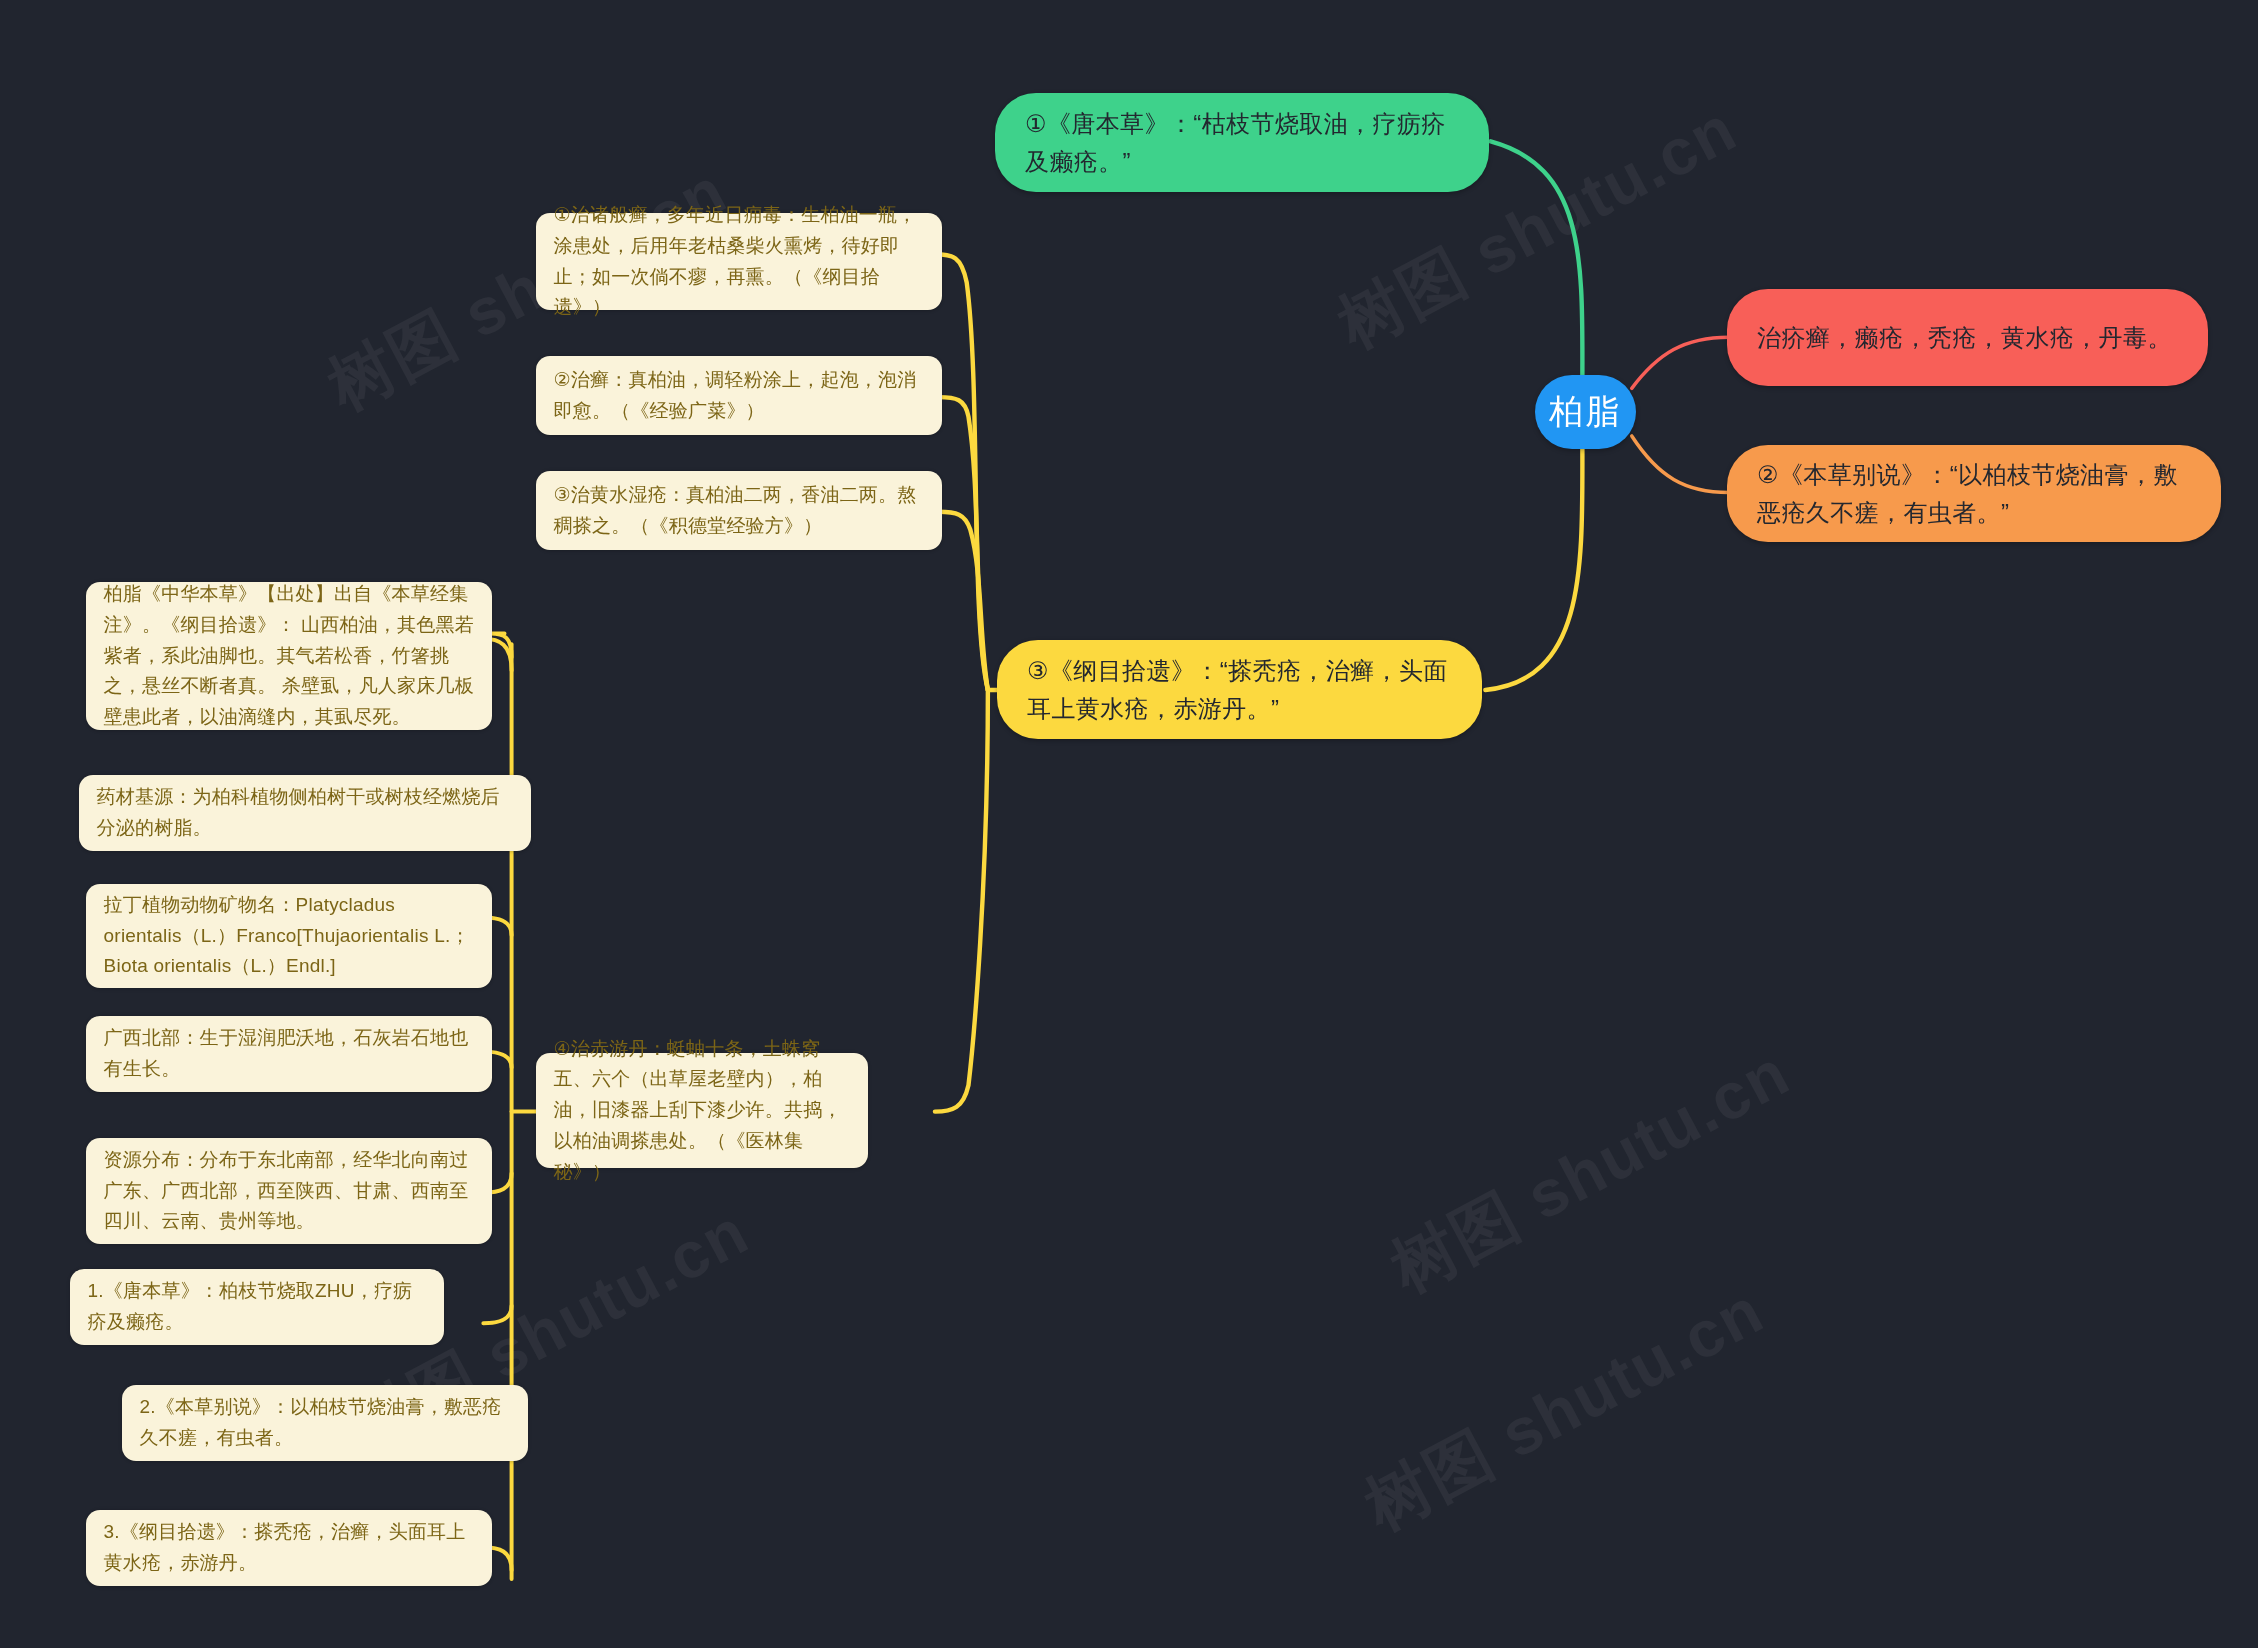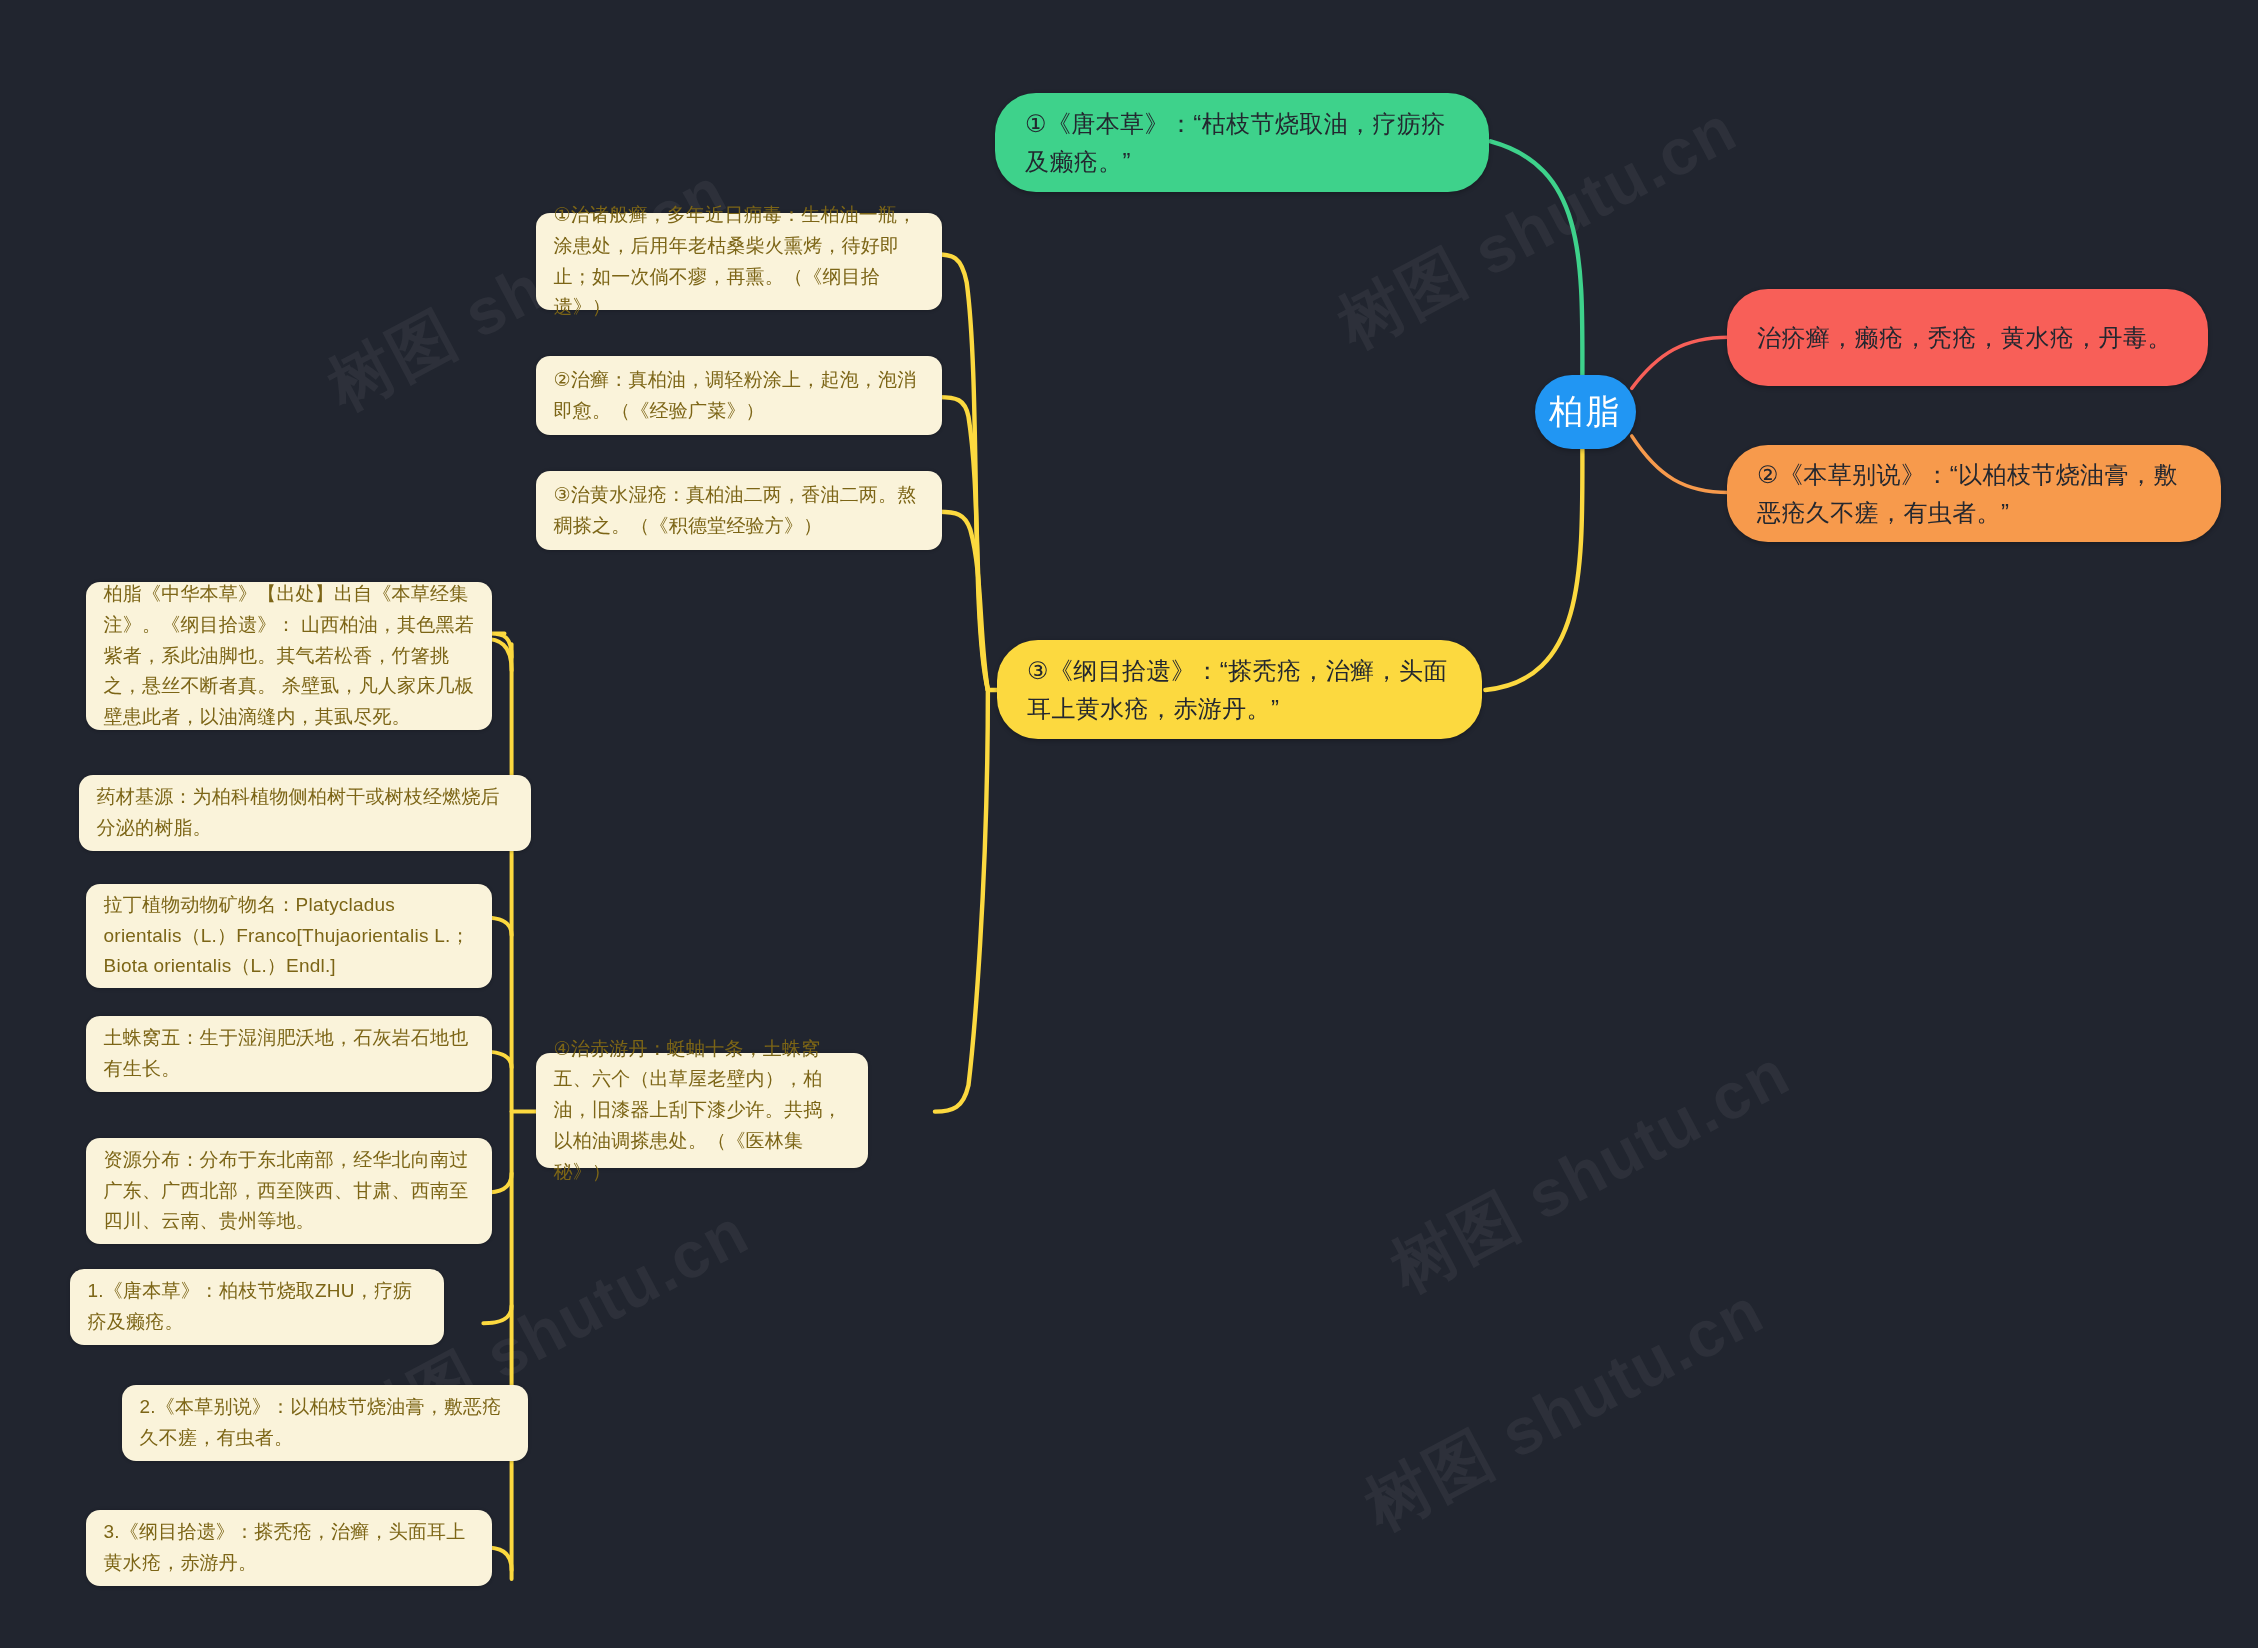--- a/index.html
+++ b/index.html
@@ -167,21 +167,21 @@
 
   <div class="node n-card" style="left:79px; top:775px; width:452px; height:76px;">
     <span class="txt">药材基源：为柏科植物侧柏树干或树枝经燃烧后分泌的树脂。</span>
   </div>
 
   <div class="node n-card" style="left:86px; top:884px; width:406px; height:104px;">
     <span class="txt">拉丁植物动物矿物名：Platycladus orientalis（L.）Franco[Thujaorientalis L.；Biota orientalis（L.）Endl.]</span>
   </div>
 
   <div class="node n-card" style="left:86px; top:1016px; width:406px; height:76px;">
-    <span class="txt">土蛛窝五：生于湿润肥沃地，石灰岩石地也有生长。</span>
+    <span class="txt">广西北部：生于湿润肥沃地，石灰岩石地也有生长。</span>
   </div>
 
   <div class="node n-card" style="left:86px; top:1138px; width:406px; height:106px;">
     <span class="txt">资源分布：分布于东北南部，经华北向南过广东、广西北部，西至陕西、甘肃、西南至四川、云南、贵州等地。</span>
   </div>
 
   <div class="node n-card" style="left:70px; top:1269px; width:374px; height:76px;">
     <span class="txt">1.《唐本草》：柏枝节烧取ZHU，疗疬疥及癞疮。</span>
   </div>
 

